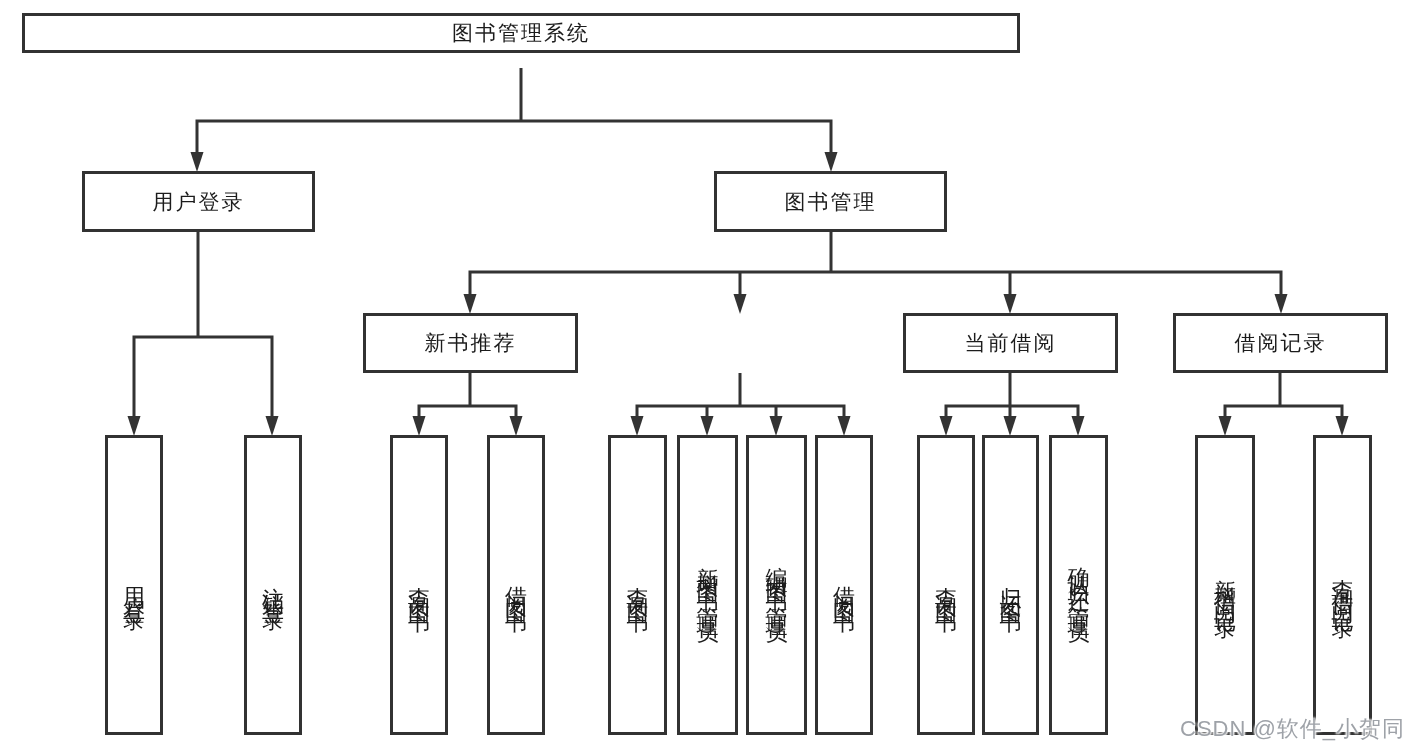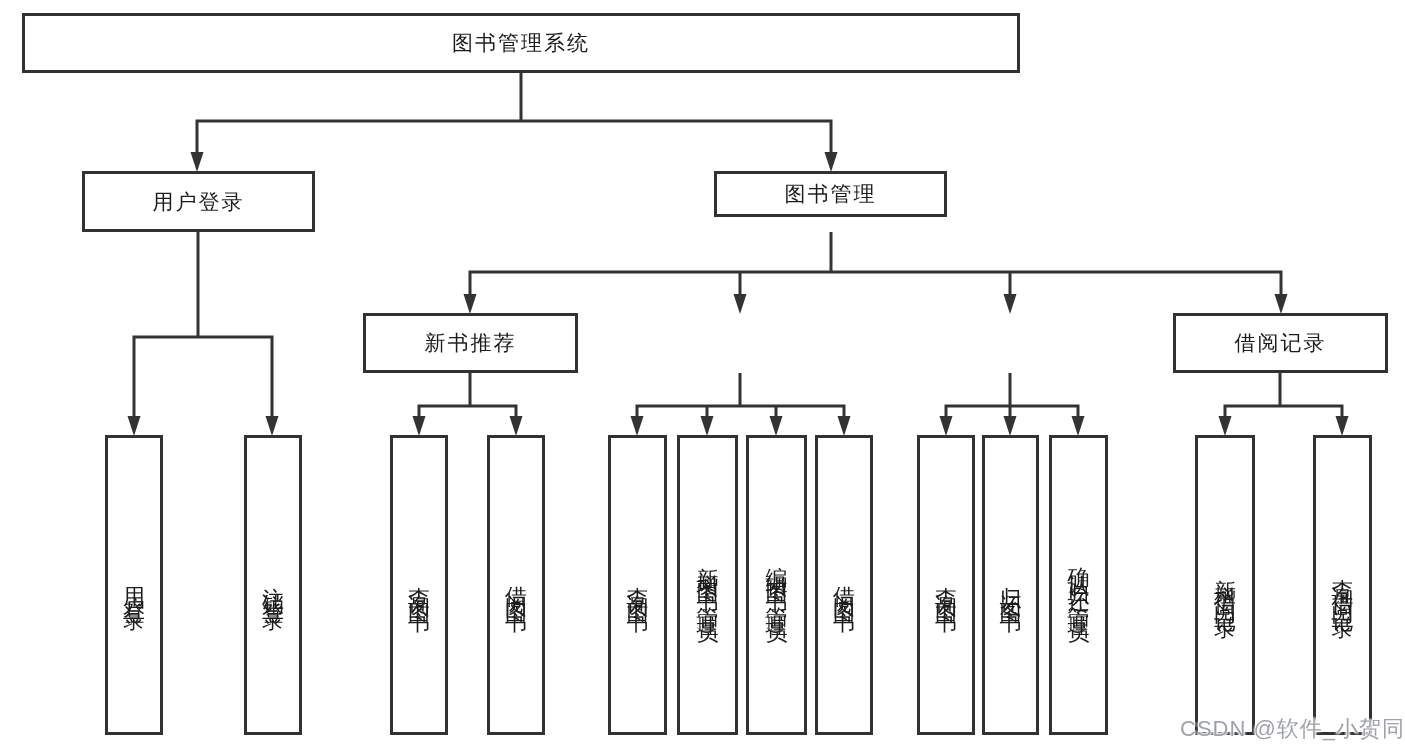--- a/index.html
+++ b/index.html
@@ -92,26 +92,27 @@
 
       <polygon points="939.5,416 952.5,416 946,436"></polygon>
       <polygon points="1003.5,416 1016.5,416 1010,436"></polygon>
       <polygon points="1071.5,416 1084.5,416 1078,436"></polygon>
 
       <polygon points="1218.5,416 1231.5,416 1225,436"></polygon>
       <polygon points="1335.5,416 1348.5,416 1342,436"></polygon>
     </g>
   </svg>
 
-  <div class="box h-box" style="left:22px; top:13px; width:998px; height:60px;">图书管理系统</div>
+  <div class="box h-box" style="left:22px; top:13px; width:998px; height:40px;">图书管理系统</div>
 
   <div class="box h-box" style="left:82px; top:171px; width:233px; height:61px;">用户登录</div>
-  <div class="box h-box" style="left:714px; top:171px; width:233px; height:46px;">图书管理</div>
+  <div class="box h-box" style="left:714px; top:171px; width:233px; height:61px;">图书管理</div>
 
   <div class="box h-box" style="left:363px; top:313px; width:215px; height:60px;text-align:right;">新书推荐</div>
+  <div class="box h-box" style="left:903px; top:313px; width:215px; height:60px;">当前借阅</div>
   <div class="box h-box" style="left:1173px; top:313px; width:215px; height:60px;">借阅记录</div>
 
   <div class="box v-box" style="left:105px; top:435px; width:58px; height:300px;">用户登录</div>
   <div class="box v-box" style="left:244px; top:435px; width:58px; height:300px;">注销登录</div>
 
   <div class="box v-box" style="left:390px; top:435px; width:58px; height:300px;">查询图书</div>
   <div class="box v-box" style="left:487px; top:435px; width:58px; height:300px;">借阅图书</div>
 
   <div class="box v-box" style="left:608px; top:435px; width:59px; height:300px;">查询图书</div>
   <div class="box v-box" style="left:677px; top:435px; width:61px; height:300px;">新增图书（管理员）</div>

